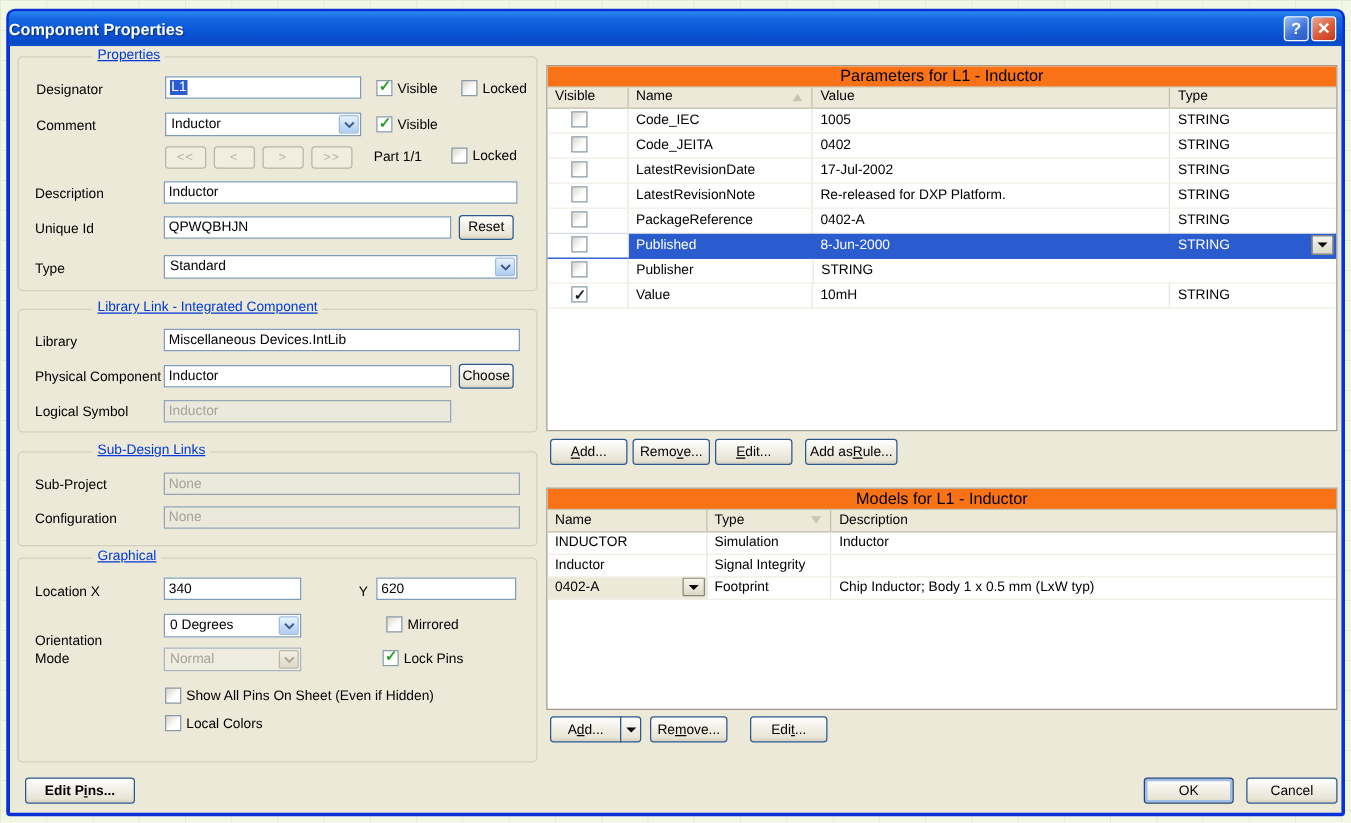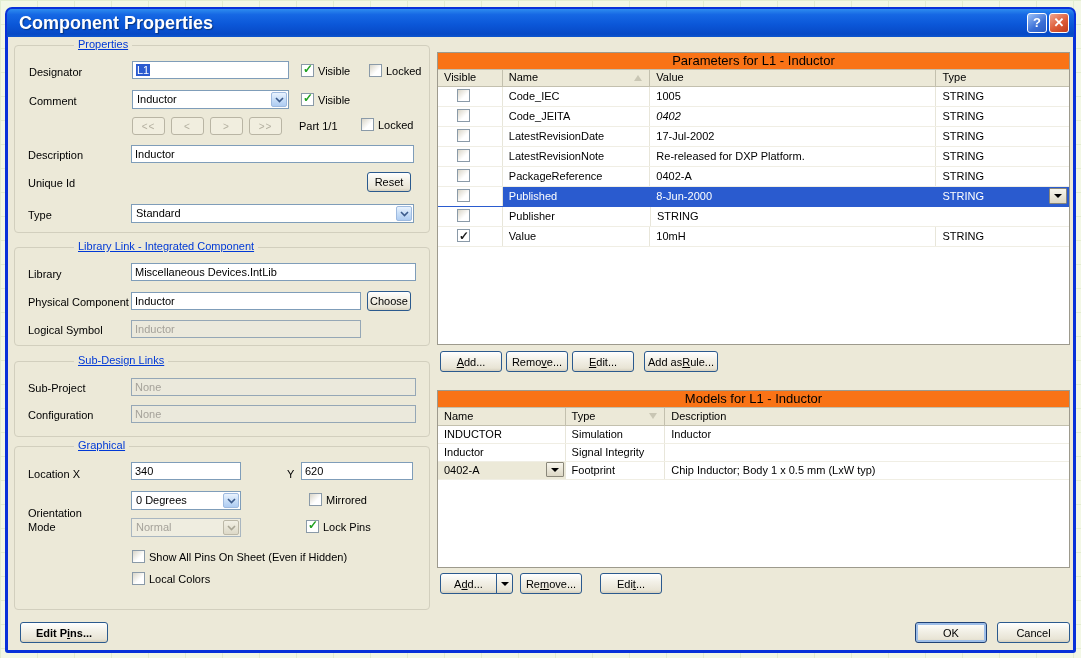--- a/index.html
+++ b/index.html
@@ -8,21 +8,21 @@
     background-image:linear-gradient(#E2ECD0 1px,transparent 1px),
                      linear-gradient(90deg,#E2ECD0 1px,transparent 1px);
     background-size:37px 24px;}
   .dialog{position:absolute;left:5px;top:7px;width:1071px;height:646px;
     box-sizing:border-box;border:3px solid #0831D9;border-radius:7px 7px 3px 3px;
     background:#ECE9D8;}
   .titlebar{position:absolute;left:-1px;top:-1px;right:-1px;height:28px;
     border-radius:5px 5px 0 0;
     background:linear-gradient(180deg,#2E8CEF 0%,#1668E4 20%,#0B57D8 55%,#0749C6 90%,#0C56CE 100%);
     display:flex;align-items:center;}
-  .title{color:#fff;font-weight:bold;font-size:18px;padding-left:12px;
+  .title{color:#fff;font-weight:bold;font-size:13px;padding-left:0;
     text-shadow:1px 1px 1px #09357E;}
   .tbctls{position:absolute;right:5px;top:4px;display:flex;gap:2px;}
   .tbctl{width:20px;height:20px;box-sizing:border-box;border:1px solid #fff;border-radius:3px;
     color:#fff;font-weight:bold;font-size:13px;line-height:17px;text-align:center;}
   .helpb{background:linear-gradient(145deg,#9CC1F7,#3B6FD6 60%,#2B5CC4);}
   .closeb{background:linear-gradient(145deg,#F0A58F,#DD5C38 55%,#C13C1C);}
   .client{position:absolute;left:0;top:27px;right:0;bottom:0;background:#ECE9D8;}
   .grp{position:absolute;border:1px solid #D2CFBE;border-radius:4px;box-sizing:border-box;}
   .legend{position:absolute;top:-8px;left:12px;background:#ECE9D8;padding:0 4px;
     font-size:11px;color:#0039D6;text-decoration:underline;white-space:nowrap;margin-left:47px;}
@@ -130,20 +130,21 @@
       <div class="navbtn" style="left:195px;top:71px;width:33px;height:18px;">&gt;</div>
       <div class="navbtn" style="left:234px;top:71px;width:33px;height:18px;">&gt;&gt;</div>
       <span class="lbl" style="left:284px;top:74px;">Part 1/1</span>
       <span class="cb" style="left:346px;top:72px;"></span>
       <span class="lbl" style="left:363px;top:73px;">Locked</span>
 
       <span class="lbl" style="left:13px;top:103px;">Description</span>
       <div class="tbx" style="left:116px;top:99px;width:283px;height:18px;">Inductor</div>
 
       <span class="lbl" style="left:13px;top:131px;">Unique Id</span>
+      <div class="tbx" style="left:116px;top:127px;width:230px;height:18px;">QPWQBHJN</div>
       <div class="xbtn" style="left:352px;top:126px;width:44px;height:20px;">Reset</div>
 
       <span class="lbl" style="left:13px;top:163px;">Type</span>
       <div class="combo" style="left:116px;top:158px;width:283px;height:19px;">
         <span class="cval">Standard</span>
         <span class="ddbtn">
             <svg width="9" height="6">
               <path d="M1 1 L4.5 4.5 L8 1" stroke="#3C5B8C" stroke-width="1.6" fill="none"></path>
             </svg>
           </span>
@@ -223,21 +224,21 @@
             </div>
             <div class="tcell" style="width: 148px;">Code_IEC</div>
             <div class="tcell" style="width: 287px;">1005</div>
             <div class="tcell" style="width: 133px;">STRING</div>
           </div>
           <div class="trow">
             <div class="tcell c0" style="width: 65px;">
               <span class="cb dark" style="left: 19px; top: 2px;"></span>
             </div>
             <div class="tcell" style="width: 148px;">Code_JEITA</div>
-            <div class="tcell" style="width: 287px; font-style: italic;">0402</div>
+            <div class="tcell" style="width: 287px;">0402</div>
             <div class="tcell" style="width: 133px;">STRING</div>
           </div>
           <div class="trow">
             <div class="tcell c0" style="width: 65px;">
               <span class="cb dark" style="left: 19px; top: 2px;"></span>
             </div>
             <div class="tcell" style="width: 148px;">LatestRevisionDate</div>
             <div class="tcell" style="width: 287px;">17-Jul-2002</div>
             <div class="tcell" style="width: 133px;">STRING</div>
           </div>

